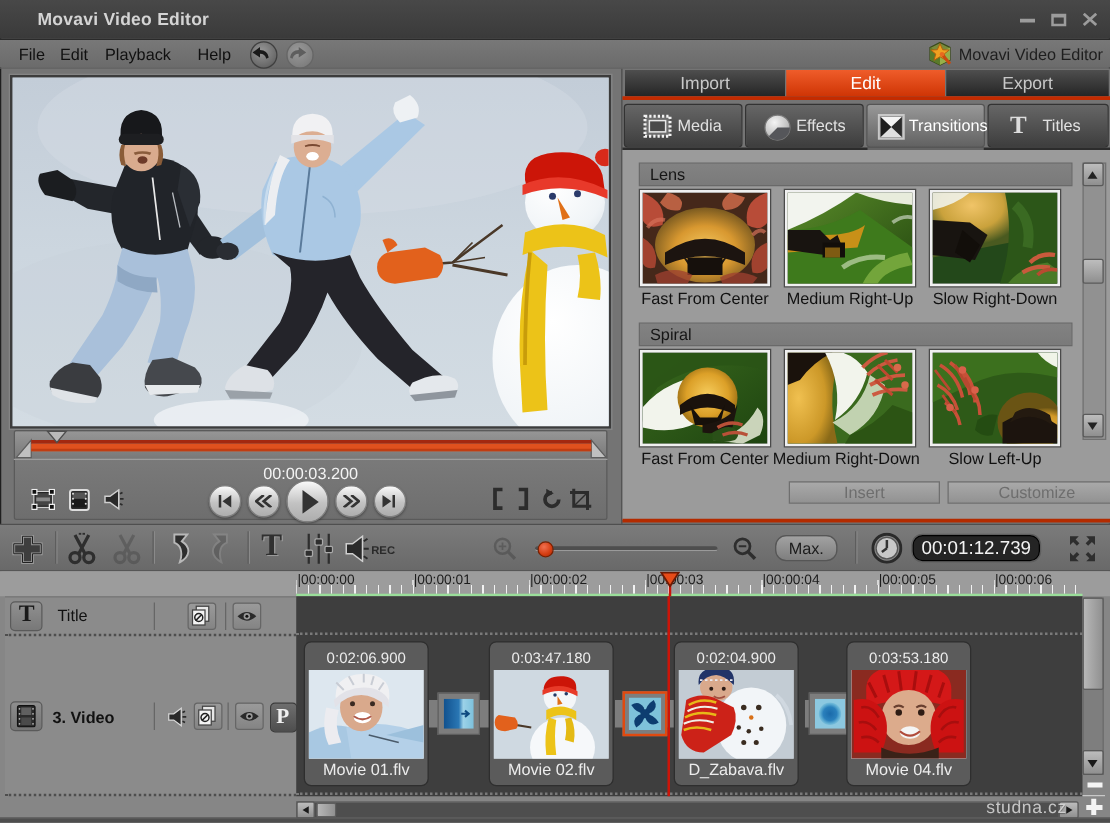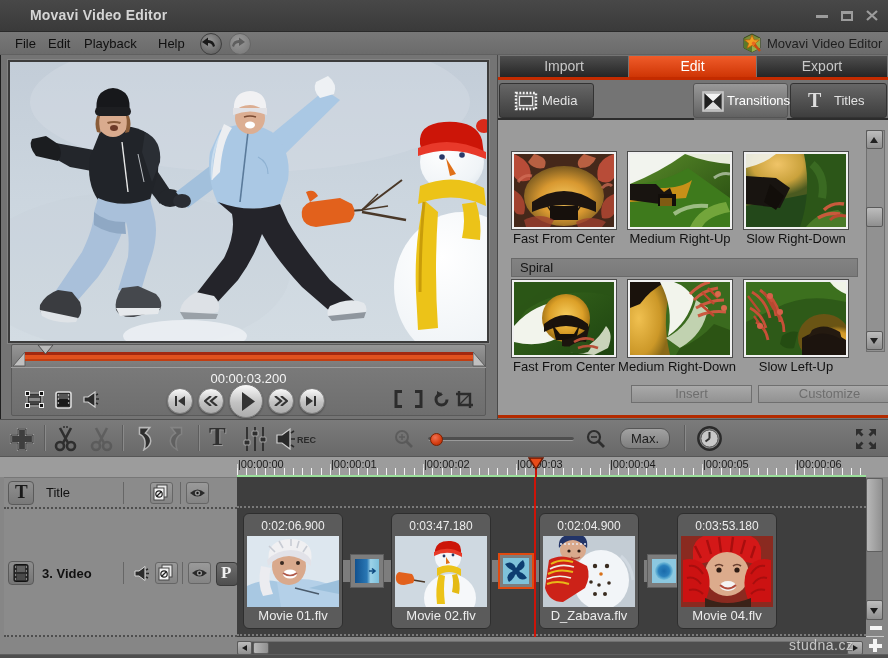--- a/index.html
+++ b/index.html
@@ -263,37 +263,52 @@
     <div class="abs tab" style="left:131px;width:127px;" id="tab-edit">Edit</div>
     <div class="abs tab" style="left:259px;width:130px;">Export</div>
     <div class="abs" style="left:0;top:22px;width:391px;height:3px;background:#c32b00;"></div>
     <div class="abs subtab" style="left:1px;width:95px;">
         <span class="abs" style="left:42px;top:9px;">Media</span>
       <svg class="abs" style="left:14px;top:7px;" width="24" height="20" viewBox="0 0 24 20">
         <rect x="2" y="2" width="20" height="16" fill="#6e6e6e" stroke="#f2f2f2" stroke-width="2.4" stroke-dasharray="1.8,1.6"></rect>
         <rect x="5.5" y="5.5" width="13" height="9" fill="#4a4a4a" stroke="#e8e8e8" stroke-width="1.2"></rect>
       </svg>
     </div>
+    <div class="abs subtab" style="left:98px;width:95px;">
+        <span class="abs" style="left:40px;top:9px;">Effects</span>
+      <svg class="abs" style="left:14px;top:7px;" width="22" height="22" viewBox="0 0 22 22">
+        <defs>
+            <radialGradient id="fxg" cx="0.38" cy="0.3" r="0.8">
+              <stop offset="0" stop-color="#f4f4f4"></stop>
+              <stop offset="0.65" stop-color="#c2c2c2"></stop>
+              <stop offset="1" stop-color="#8e8e8e"></stop>
+            </radialGradient>
+          </defs>
+        <circle cx="11" cy="11" r="10" fill="url(#fxg)" stroke="#7a7a7a" stroke-width="1"></circle>
+        <path d="M11 11 L21 11 A10 10 0 0 1 4 18 Z" fill="#55565a"></path>
+      </svg>
+    </div>
     <div class="abs subtab" style="left:195px;width:95px;" id="st-trans">
         <span class="abs" style="left:33px;top:9px;">Transitions</span>
       <svg class="abs" style="left:8px;top:7px;" width="22" height="21" viewBox="0 0 22 21">
         <rect x="1" y="1" width="20" height="19" fill="#9a9a9a" stroke="#c8c8c8" stroke-width="1.6"></rect>
         <path d="M2.5 2.5 L19.5 2.5 L11 10.5 Z" fill="#f4f4f4"></path>
         <path d="M2.5 18.5 L19.5 18.5 L11 10.5 Z" fill="#e0e0e0"></path>
         <path d="M2.5 2.5 L2.5 18.5 L11 10.5 Z" fill="#1e1e1e"></path>
         <path d="M19.5 2.5 L19.5 18.5 L11 10.5 Z" fill="#2a2a2a"></path>
       </svg>
     </div>
     <div class="abs subtab" style="left:292px;width:97px;">
         <span class="abs" style="left:43px;top:9px;">Titles</span>
       <div class="abs" style="left:17px;top:5px;font-family:'Liberation Serif',serif;font-size:20px;font-weight:bold;color:#ddd;">T</div>
     </div>
     <div class="abs" style="left:0;top:63px;width:391px;height:2px;background:#2c2c2c;"></div>
     <div class="abs" style="left:196px;top:63px;width:93px;height:2px;background:#646464;"></div>
     <div class="abs" id="content"></div>
+    <div class="abs sechdr" style="top:75px;">Lens</div>
     <div class="abs sechdr" style="top:203px;">Spiral</div>
 
     <div class="abs thumb" style="left:14px;top:97px;">
       <svg width="100" height="73" viewBox="0 0 100 73">
         <defs>
           <radialGradient id="g1" cx="0.5" cy="0.55" r="0.55">
               <stop offset="0" stop-color="#f4c860"></stop>
               <stop offset="0.55" stop-color="#d89830"></stop>
               <stop offset="1" stop-color="#7a5a20"></stop>
             </radialGradient>
@@ -513,20 +528,21 @@
 
     <div class="abs" style="left:620px;top:8px;width:50px;height:21px;border-radius:9px;background:linear-gradient(#a2a2a2,#7e7e7e);border:1px solid #565656;box-sizing:border-box;color:#1c1c1c;font-size:13px;text-align:center;line-height:19px;">Max.</div>
     <div class="abs tsep" style="left:684px;"></div>
 
     <svg class="abs" style="left:697px;top:6px;" width="25" height="25" viewBox="0 0 25 25">
       <circle cx="12.5" cy="12.5" r="11.2" fill="#888" stroke="#2a2a2a" stroke-width="2.4"></circle>
       <circle cx="12.5" cy="12.5" r="8.6" fill="#c8c8c8" stroke="#555" stroke-width="1"></circle>
       <path d="M12.5 12.5 L12.5 6 M12.5 12.5 L8.5 15.5" stroke="#333" stroke-width="2"></path>
     </svg>
 
+    <div class="abs" style="left:729px;top:7px;width:104px;height:23px;border-radius:9px;background:#242424;border:1px solid #5e5e5e;box-shadow:inset 0 0 0 1px #000;box-sizing:border-box;color:#f2f2f2;font-size:15px;text-align:center;line-height:21px;">00:01:12.739</div>
 
     <svg class="abs" style="left:855px;top:8px;" width="22" height="22" viewBox="0 0 22 22">
       <g fill="#2e2e2e">
         <path d="M1 1 L8 1 L5.5 3.5 L8.5 6.5 L6.5 8.5 L3.5 5.5 L1 8 Z"></path>
         <path d="M21 1 L14 1 L16.5 3.5 L13.5 6.5 L15.5 8.5 L18.5 5.5 L21 8 Z"></path>
         <path d="M1 21 L8 21 L5.5 18.5 L8.5 15.5 L6.5 13.5 L3.5 16.5 L1 14 Z"></path>
         <path d="M21 21 L14 21 L16.5 18.5 L13.5 15.5 L15.5 13.5 L18.5 16.5 L21 14 Z"></path>
       </g>
     </svg>
   </div>

